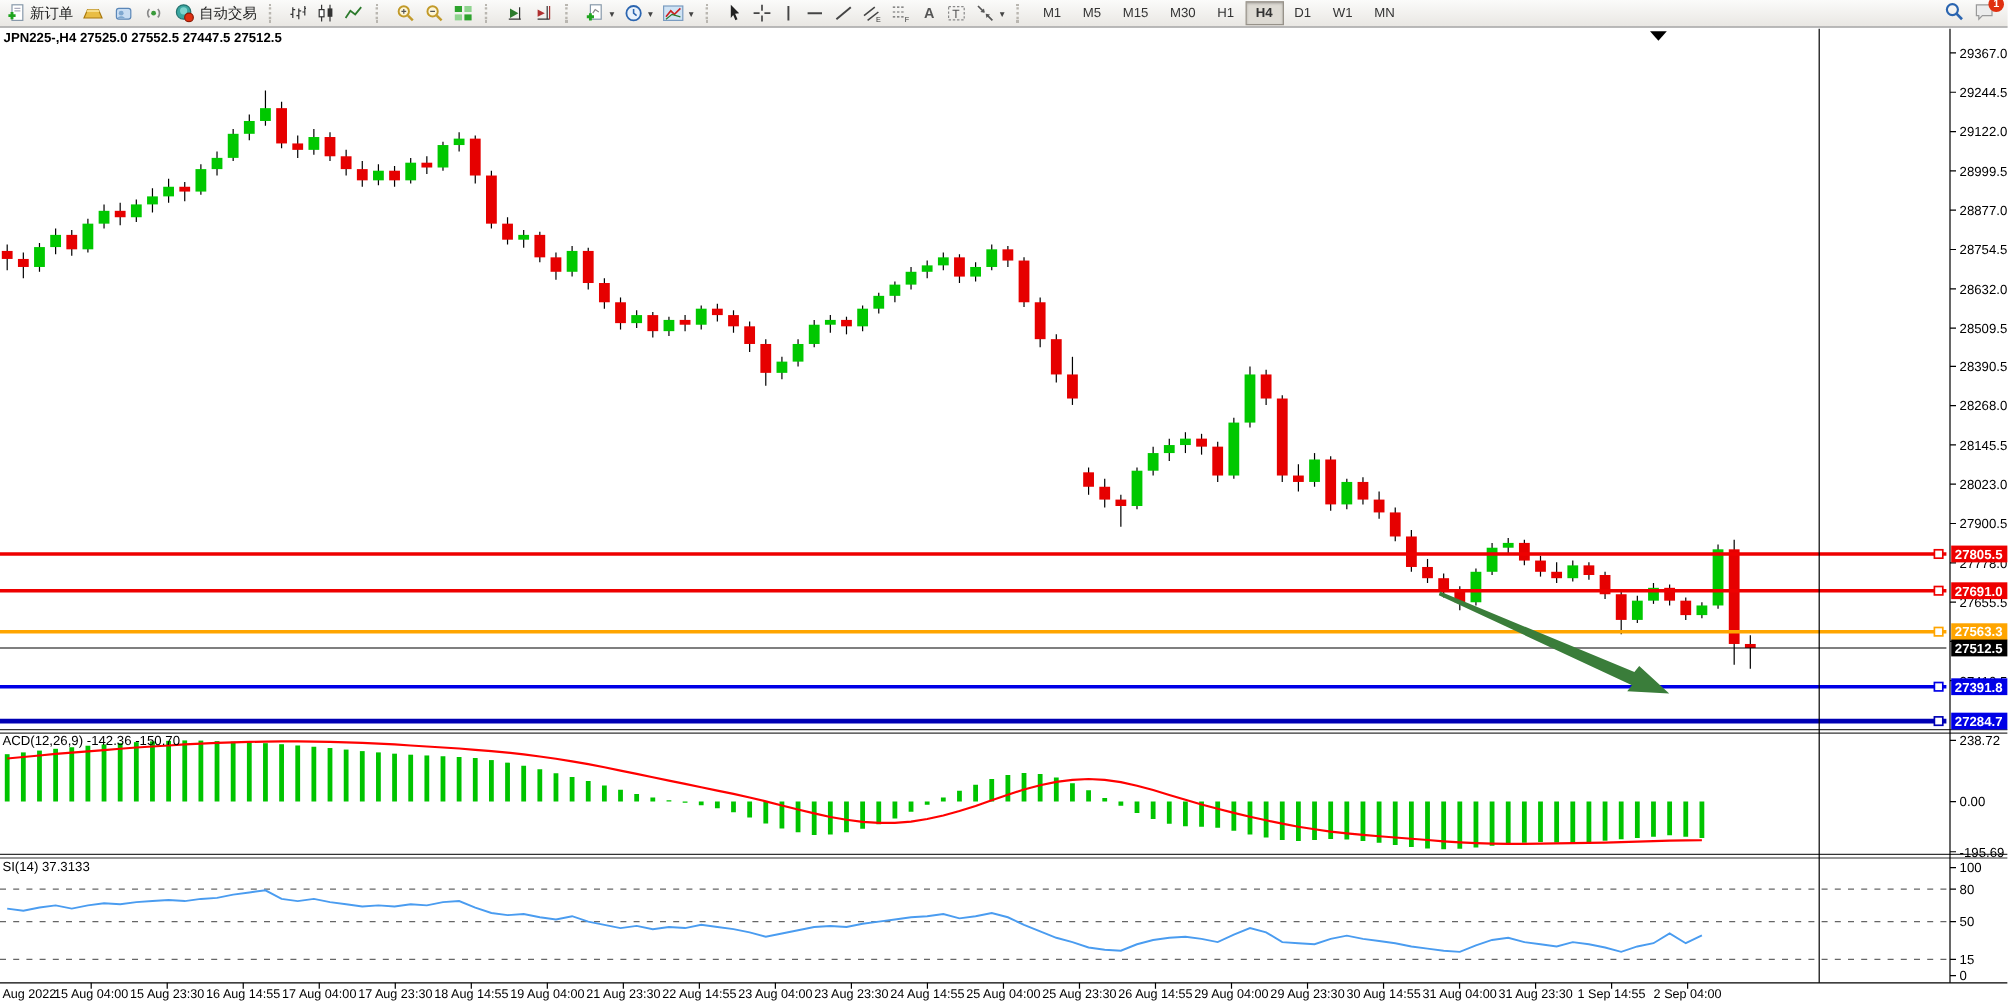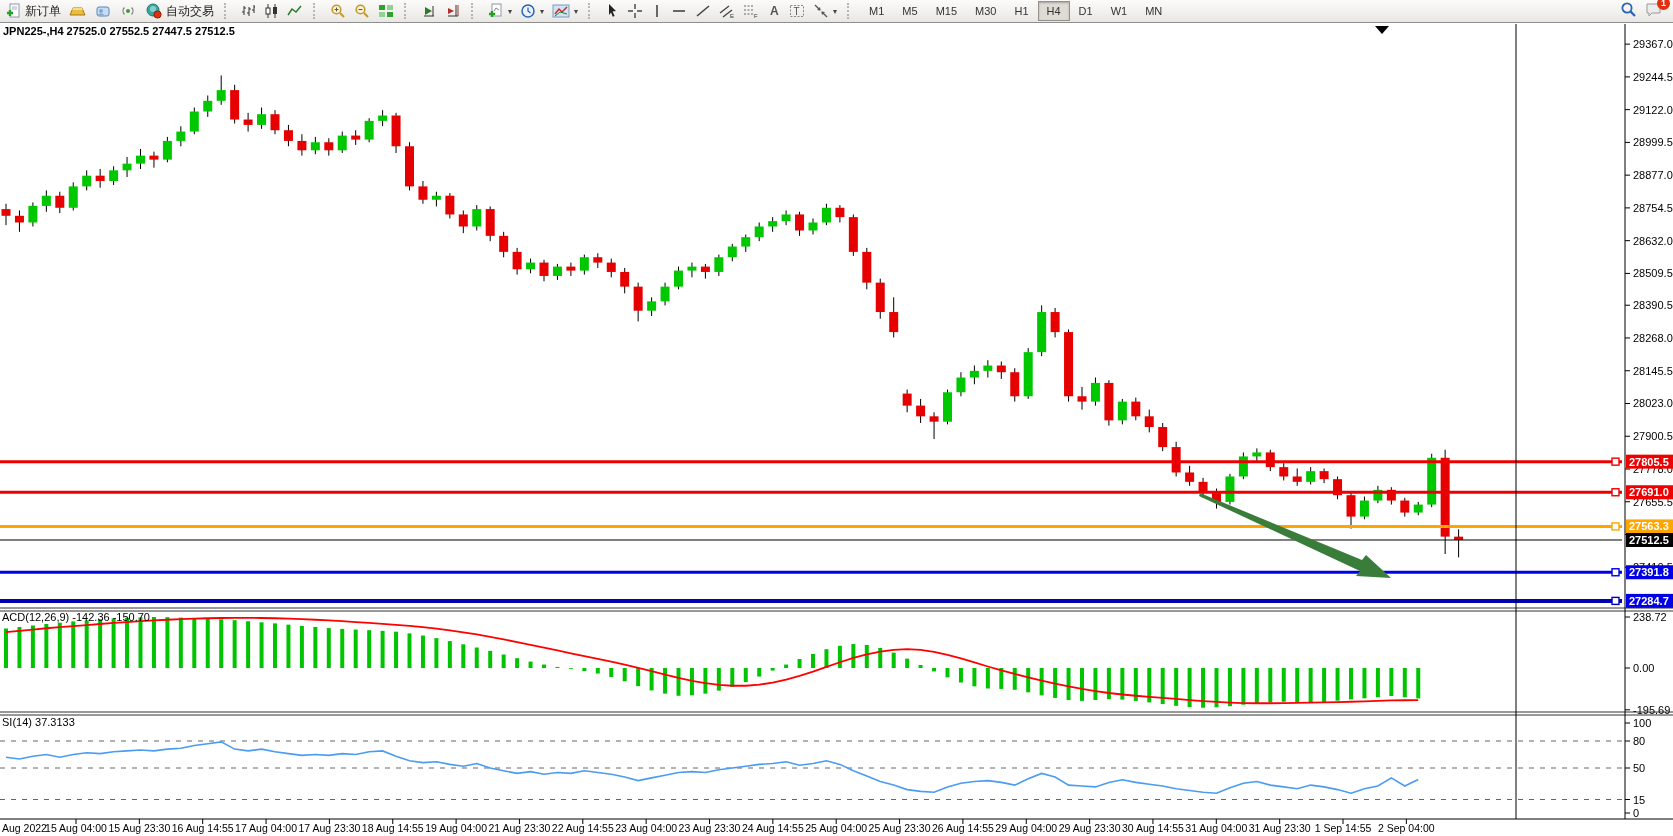--- a/index.html
+++ b/index.html
@@ -9,21 +9,21 @@
     background:linear-gradient(#fbfbfa,#e9e7e3);border-bottom:1px solid #8e8e8e;
     display:flex;align-items:center;font-size:12px;color:#222;}
   .tb-group{display:flex;align-items:center;height:22px;padding:12px 2px;}
   .tb-sep{width:6px;height:16px;border-left:2px dotted #b9b6b0;margin:0 3px 0 4px;}
   .tb-btn{display:flex;align-items:center;gap:3px;height:20px;padding:0 3px;
     border:1px solid transparent;border-radius:2px;cursor:default;}
   .tb-btn svg{display:block;}
   .tb-label{font-size:12px;white-space:nowrap;}
   .tb-caret{font-size:8px;color:#444;margin-left:1px;}
   .tf-btn{padding:1px 8px;height:16px;line-height:16px;font-size:11px;color:#333;border:1px solid transparent;}
-  .tf-btn.active{background:#dedbd4;border:1px solid #979289;box-shadow:inset 0 1px 2px rgba(0,0,0,.25);}
+  .tf-btn.active{background:#dedbd4;border:1px solid #979289;box-shadow:inset 0 1px 2px rgba(0,0,0,.25);font-weight:bold;}
   #tb-right{margin-left:auto;display:flex;align-items:center;gap:8px;padding-right:10px;}
   .badge{position:absolute;top:-5px;right:-7px;background:#e03010;color:#fff;border-radius:50%;
     width:13px;height:13px;font-size:9px;line-height:13px;text-align:center;font-weight:bold;}
   #chart-wrap{position:absolute;left:0;top:22px;width:1673px;height:814px;}
   svg text{font-family:"Liberation Sans","DejaVu Sans",sans-serif;}
 </style>
 </head>
 <body>
 
 <div id="toolbar">

